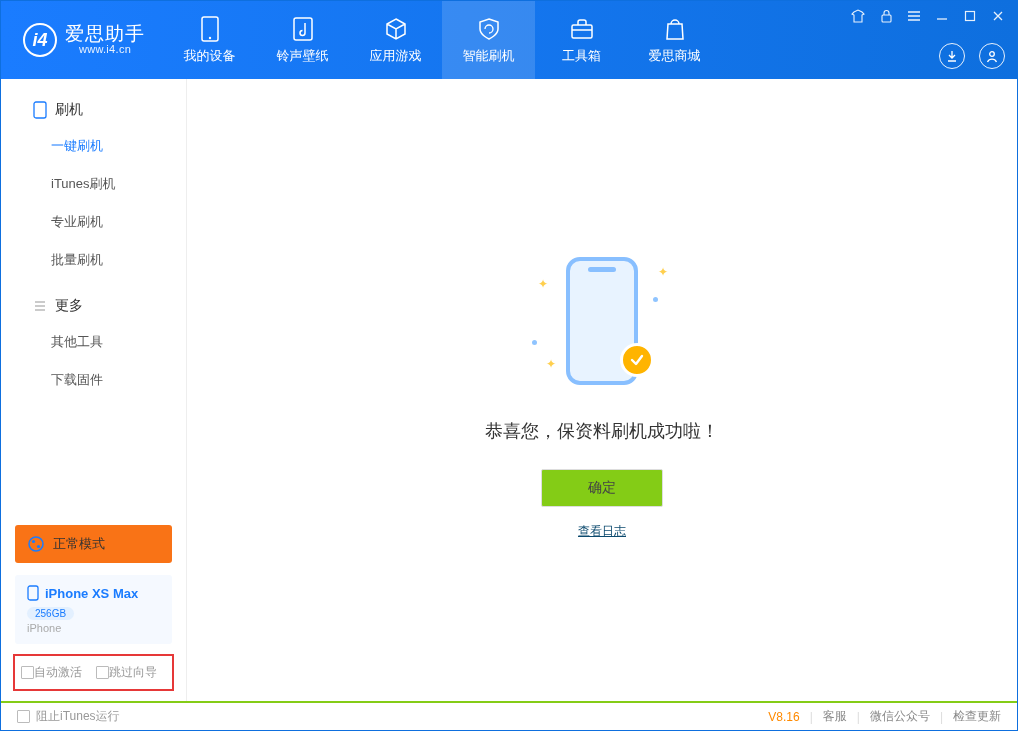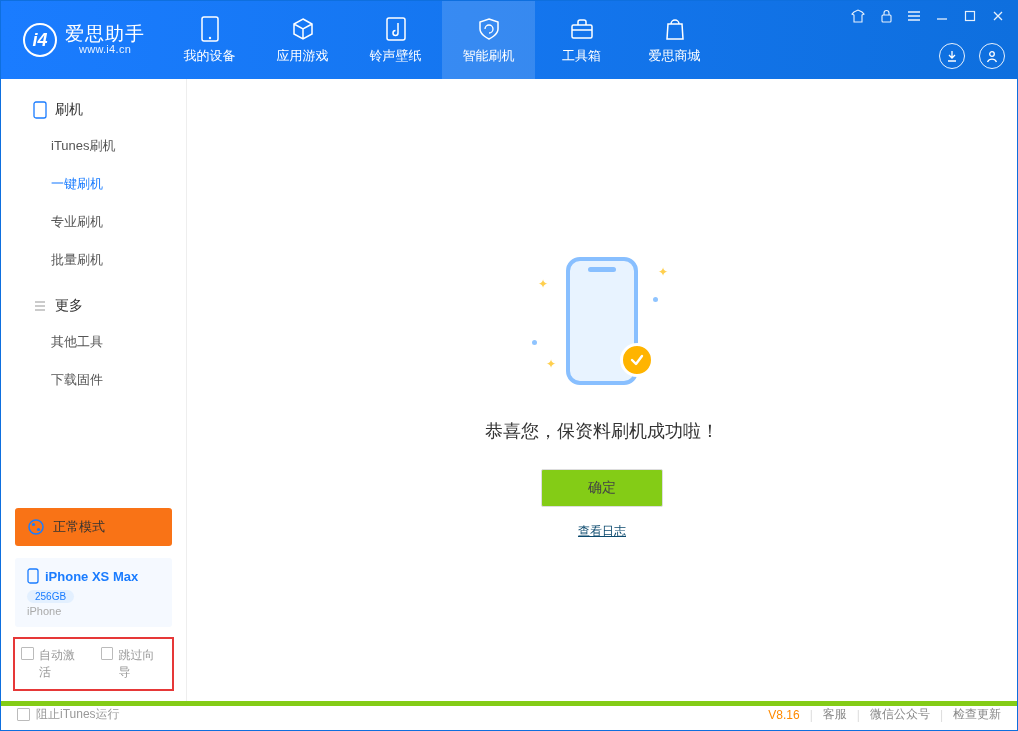--- a/index.html
+++ b/index.html
@@ -31,40 +31,40 @@
 .side-item.active { color: #1a7cff; }
 .side-spacer { flex: 1; }
 .side-card { margin: 6px 14px; background: #f97316; border-radius: 3px; padding: 10px 12px; display: flex; align-items: center; gap: 8px; color: #333; cursor: pointer; }
 .side-card .cicon { width: 18px; height: 18px; display:flex; align-items:center; justify-content:center;}
 .device-card { margin: 6px 14px 10px; background: #f5f9ff; border-radius: 3px; padding: 10px 12px; cursor: pointer; }
 .device-card .dname { color: #1a7cff; font-weight: 600; font-size: 13px; margin-bottom: 4px; display:flex; align-items:center; gap:6px;}
 .device-card .badge { display: inline-block; background: #e3f0ff; color: #1a7cff; font-size: 10px; padding: 1px 8px; border-radius: 9px; margin-bottom: 2px;}
 .device-card .dtype { color: #aaa; font-size: 11px; }
 
 .bottom-checks { margin: 0 12px 10px; border: 2px solid #e63838; padding: 8px 6px; display: flex; gap: 14px; align-items: center; }
-.chk { display: flex; gap: 5px; font-size: 12px; color: #999; cursor: pointer; }
+.chk { display: flex; align-items: center; font-size: 12px; color: #999; cursor: pointer; }
 .chk .box { width: 13px; height: 13px; border: 1px solid #bbb; border-radius: 1px; }
 
 
 .main { flex: 1; display: flex; flex-direction: column; align-items: center; justify-content: center; color: #444; }
 .illus { position: relative; width: 160px; height: 160px; margin-bottom: 18px; }
 .phone { position: absolute; left: 50%; top: 50%; transform: translate(-50%,-50%); width: 72px; height: 128px; border: 4px solid #88bfff; border-radius: 14px; background: #e8f3ff; }
 .phone::before { content:""; position:absolute; top:6px; left:50%; transform:translateX(-50%); width:28px; height:5px; background:#88bfff; border-radius:3px;}
 .badge-check { position: absolute; right: 28px; bottom: 24px; width: 34px; height: 34px; background: #ffb400; border-radius: 50%; display: flex; align-items: center; justify-content: center; border:3px solid #fff;}
 .sparkle { position:absolute; color:#ffcf4d; font-size:12px;}
 .sparkle.s1{left:16px; top:36px;} .sparkle.s2{right:14px; top:24px;} .sparkle.s3{left:24px; bottom:30px;}
 .dot{position:absolute; width:5px; height:5px; background:#8fc4ff; border-radius:50%;}
 .dot.d1{right:24px; top:56px;} .dot.d2{left:10px; bottom:56px;}
 
 .success-text { font-size: 18px; color: #333; margin-bottom: 26px; }
 .btn-ok { padding: 9px 46px; border: 1px solid #ddd; background: #84cc16; font-size: 14px; color: #444; cursor: pointer; border-radius: 2px; margin-bottom: 16px;}
 .view-log { font-size: 12px; color: #0c4a6e; cursor: pointer; text-decoration: underline; }
 
 
-.statusbar { height: 29px; border-top: 5px solid #84cc16; display: flex; align-items: flex-start; padding: 0 16px; font-size: 12px; color: #999; }
+.statusbar { height: 29px; border-top: 2px solid #84cc16; display: flex; align-items: center; padding: 0 16px; font-size: 12px; color: #999; }
 .statusbar .left { display: flex; align-items: center; gap: 6px; cursor:pointer;}
 .statusbar .right { margin-left: auto; display: flex; align-items: center; gap: 10px; }
 .statusbar .link { color: #888; cursor: pointer; }
 .statusbar .sep { color: #ddd; }
 .statusbar .ver { color: #ff8a00; }
 
 svg { display: block; }
 </style>
 </head>
 <body>
@@ -82,34 +82,34 @@
       <span class="icon">
           <svg width="18" height="26" viewBox="0 0 18 26">
             <rect x="1" y="1" width="16" height="24" rx="2" fill="none" stroke="#fff" stroke-width="1.5"></rect>
             <circle cx="9" cy="22" r="1.2" fill="#fff"></circle>
           </svg>
         </span>
       <span>我的设备</span>
     </div>
     <div class="nav-item">
       <span class="icon">
-          <svg width="26" height="26" viewBox="0 0 26 26">
-            <path d="M13 3 L22 8 L22 18 L13 23 L4 18 L4 8 Z M4 8 L13 13 L22 8 M13 13 L13 23" fill="none" stroke="#fff" stroke-width="1.5"></path>
-          </svg>
-        </span>
-      <span>应用游戏</span>
-    </div>
-    <div class="nav-item">
-      <span class="icon">
           <svg width="24" height="26" viewBox="0 0 24 26">
             <rect x="3" y="2" width="18" height="22" rx="2" fill="none" stroke="#fff" stroke-width="1.5"></rect>
             <path d="M14 7 L14 17 A2.5 2.5 0 1 1 11.5 14.5" fill="none" stroke="#fff" stroke-width="1.5"></path>
           </svg>
         </span>
       <span>铃声壁纸</span>
+    </div>
+    <div class="nav-item">
+      <span class="icon">
+          <svg width="26" height="26" viewBox="0 0 26 26">
+            <path d="M13 3 L22 8 L22 18 L13 23 L4 18 L4 8 Z M4 8 L13 13 L22 8 M13 13 L13 23" fill="none" stroke="#fff" stroke-width="1.5"></path>
+          </svg>
+        </span>
+      <span>应用游戏</span>
     </div>
     <div class="nav-item active">
       <span class="icon">
           <svg width="26" height="26" viewBox="0 0 26 26">
             <path d="M13 3 L22 6 L22 13 C22 19 13 23 13 23 C13 23 4 19 4 13 L4 6 Z" fill="none" stroke="#fff" stroke-width="1.5"></path>
             <path d="M9 13 A4 4 0 1 1 13 17 M13 9 A4 4 0 0 1 17 13" fill="none" stroke="#fff" stroke-width="1.3"></path>
           </svg>
         </span>
       <span>智能刷机</span>
     </div>
@@ -181,22 +181,22 @@
 </div>
 
 <div class="body">
   <div class="sidebar">
     <div class="side-section-head">
       <svg width="14" height="18" viewBox="0 0 14 18">
           <rect x="1" y="1" width="12" height="16" rx="2" fill="none" stroke="#1a7cff" stroke-width="1.3"></rect>
         </svg>
       <span>刷机</span>
     </div>
+    <div class="side-item active">一键刷机</div>
     <div class="side-item">iTunes刷机</div>
-    <div class="side-item active">一键刷机</div>
     <div class="side-item">专业刷机</div>
     <div class="side-item">批量刷机</div>
 
     <div class="side-section-head" style="margin-top:10px">
       <svg width="14" height="14" viewBox="0 0 14 14">
           <path d="M2 3 L12 3 M2 7 L12 7 M2 11 L12 11" stroke="#bbb" stroke-width="1.3"></path>
         </svg>
       <span>更多</span>
     </div>
     <div class="side-item">其他工具</div>

